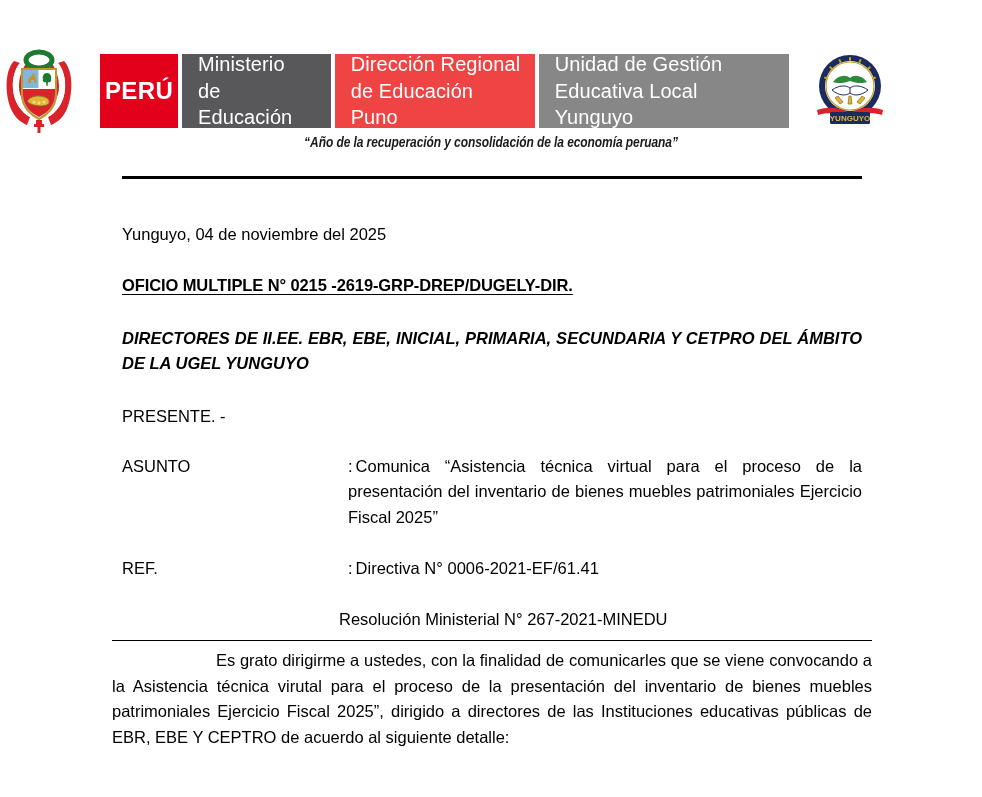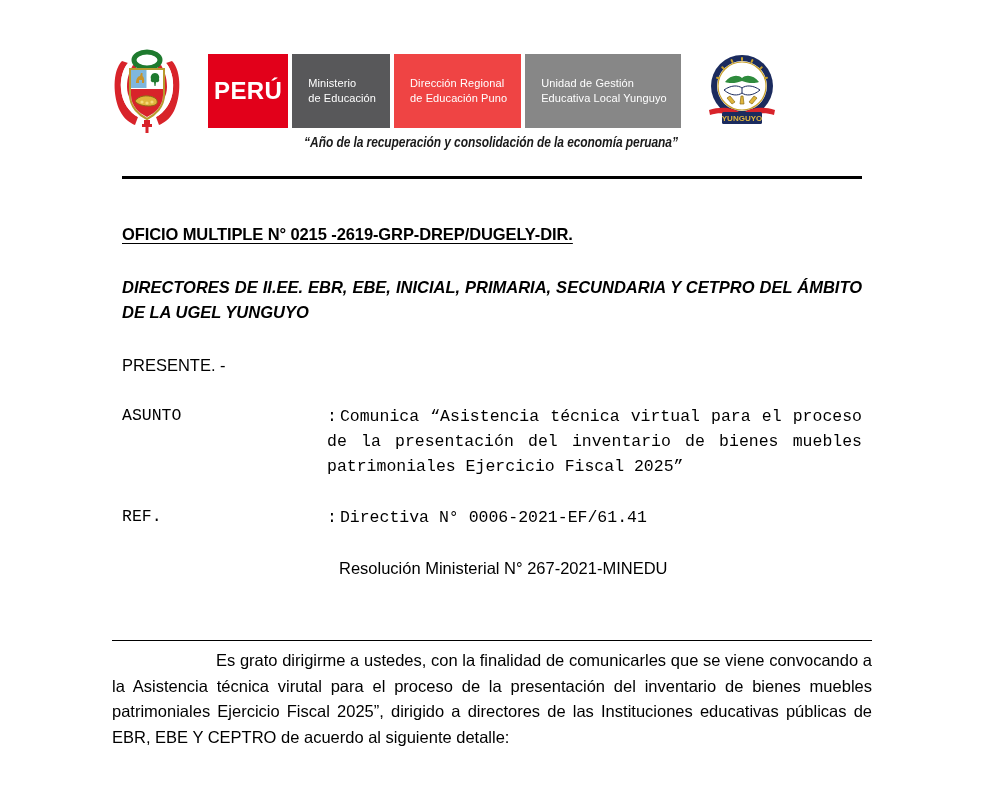--- a/index.html
+++ b/index.html
@@ -53,21 +53,21 @@
   .bar-peru .peru-word {
     color: #ffffff;
     font-size: 24px;
     font-weight: 700;
     letter-spacing: 0.4px;
     font-family: "Liberation Sans", sans-serif;
   }
   .bar-text {
     padding: 0 14px 0 16px;
     color: #ffffff;
-    font-size: 11px;
+    font-size: 20px;
     line-height: 1.33;
     white-space: pre-line;
     font-family: "Liberation Sans", sans-serif;
     letter-spacing: 0.1px;
   }
   .bar-g1 { background: #58585A; }
   .bar-g2 { background: #ef4444; }
   .bar-g3 { background: #878787; }
 
   .ugel-logo {
@@ -144,31 +144,31 @@
   .presente span {
     text-underline-offset: 3px;
     text-align: center;
   }
 
   
   .field {
     display: flex;
     margin: 0 0 26px 0;
     align-items: flex-start;
-    font-family: Liberation Mono, monospace;
   }
   .field-label {
     width: 205px;
     flex: 0 0 205px;
   }
   .field-value {
     flex: 1 1 auto;
     text-align: justify;
     text-align-last: left;
     line-height: 1.52;
+    margin-left: 21px;
   }
   .field-value .colon { margin-right: 3px; }
   .field-sub {
     margin: 0 0 0 205px;
     padding-left: 12px;
   }
 
   
   .para {
     position: absolute;
@@ -268,20 +268,21 @@
     <text x="37" y="71" text-anchor="middle" font-family="Liberation Sans, sans-serif" font-size="8" font-weight="bold" fill="#E0B53C">YUNGUYO</text>
   </svg>
 </div>
 
 <div class="motto">“Año de la recuperación y consolidación de la economía peruana”</div>
 
 <div class="rule-thick"></div>
 
 <div class="doc">
 
+  <p class="line-date">Yunguyo, 04 de noviembre del 2025</p>
 
   <p class="oficio">OFICIO MULTIPLE N° 0215 -2619-GRP-DREP/DUGELY-DIR.</p>
 
 
   <p class="addressee">DIRECTORES DE II.EE. EBR, EBE, INICIAL, PRIMARIA, SECUNDARIA Y CETPRO DEL ÁMBITO DE LA UGEL YUNGUYO</p>
 
   <p class="presente"><span>PRESENTE. -</span></p>
 
   <div class="field">
     <div class="field-label">ASUNTO</div>

